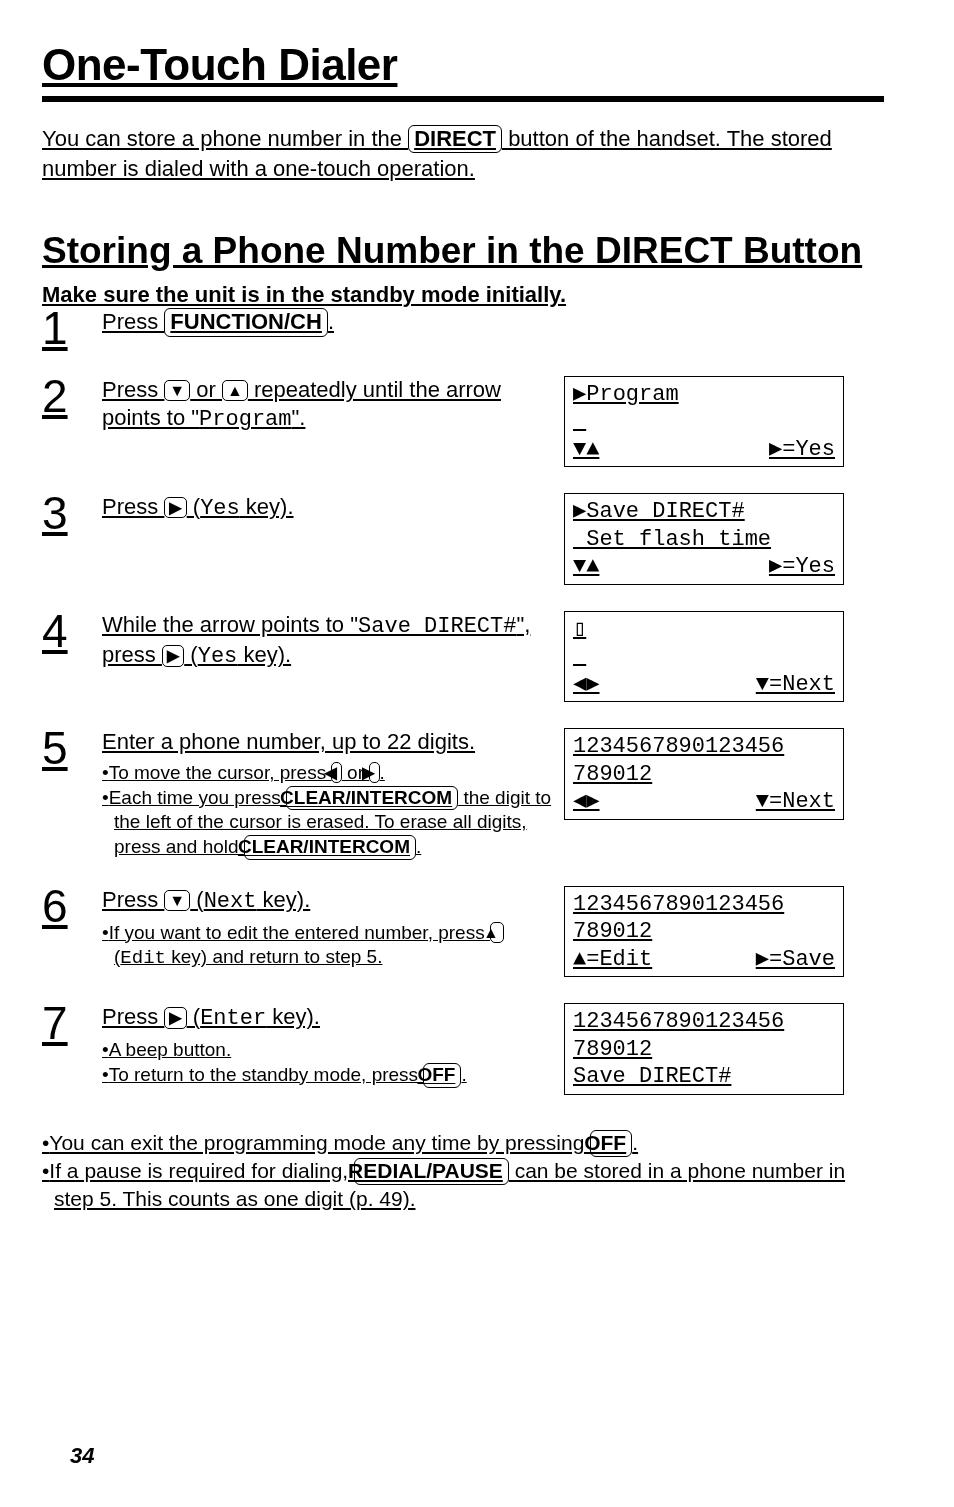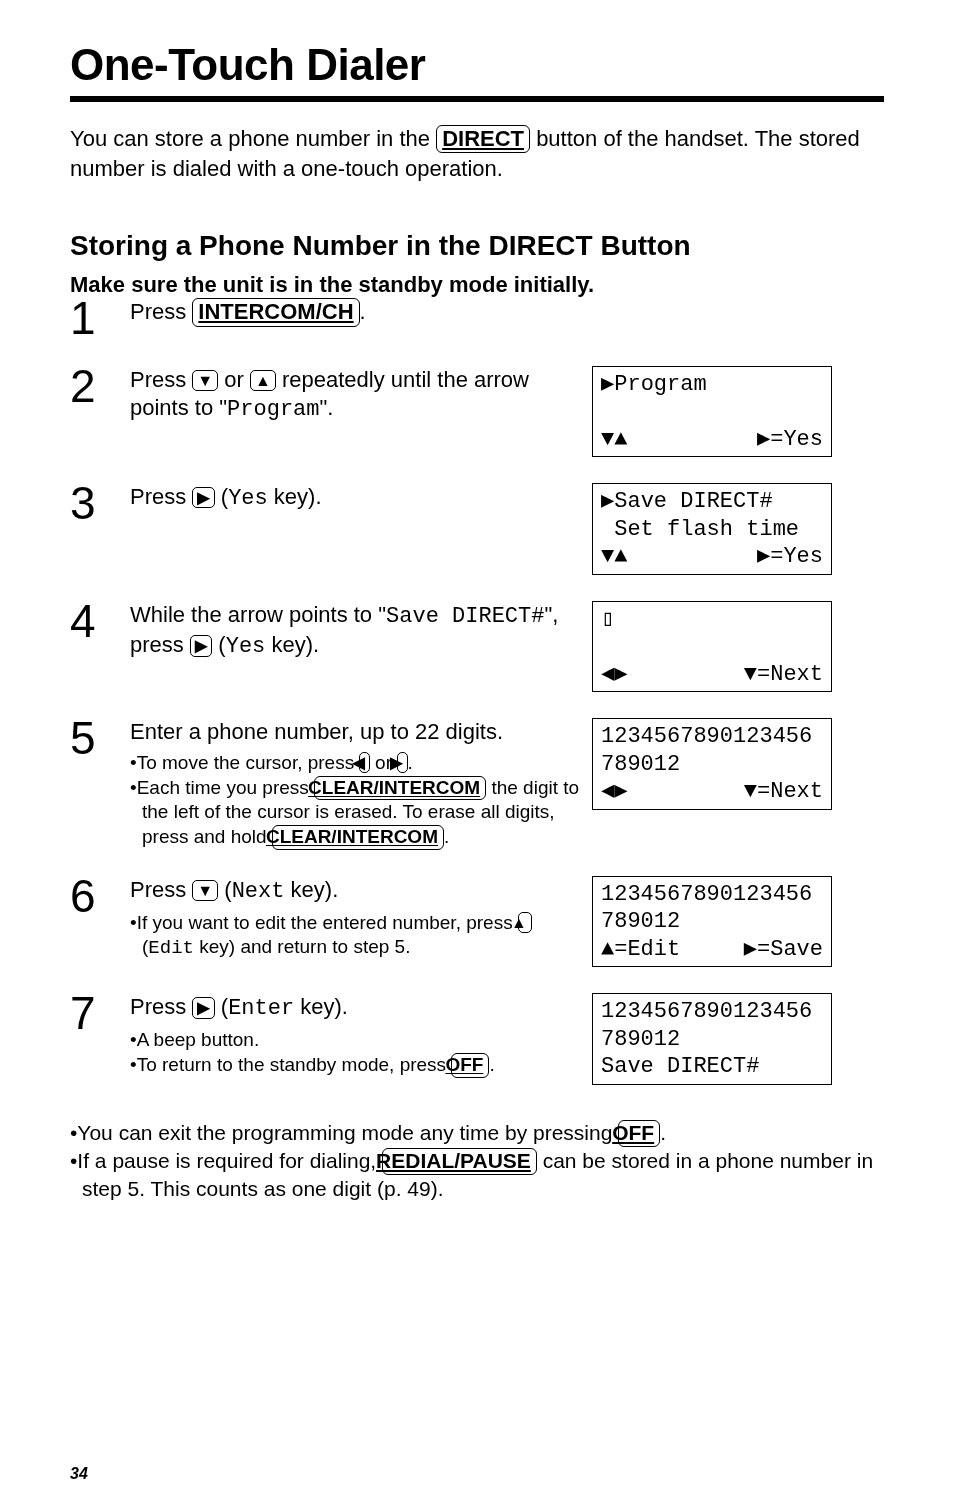--- a/index.html
+++ b/index.html
@@ -7,22 +7,23 @@
     margin: 0;
     padding: 0;
     background: #fff;
     font-family: Arial, Helvetica, sans-serif;
     color: #000;
   }
   .page {
     width: 954px;
     height: 1507px;
     box-sizing: border-box;
-    padding: 40px 70px 30px 70px;
+    padding: 40px 70px 30px 42px;
     position: relative;
+    text-decoration: underline;
   }
   .title {
     font-size: 44px;
     font-weight: 800;
     font-family: Arial, Helvetica, sans-serif;
     letter-spacing: -0.5px;
     margin-bottom: 6px;
   }
   .title-rule {
     border-top: 6px solid #000;
@@ -48,21 +49,21 @@
     display: inline-block;
     border: 1.5px solid #000;
     border-radius: 5px;
     padding: 0 4px;
     font-weight: 700;
     font-size: 16px;
     line-height: 1.2;
     vertical-align: 1px;
   }
   .subheading {
-    font-size: 28px;
+    font-size: 37px;
     font-weight: 800;
     margin-bottom: 10px;
     margin-top: 47px;
   }
   .boldline {
     font-size: 22px;
     font-weight: 700;
   }
   .monoinline {
     font-family: "Courier New", monospace;
@@ -100,21 +101,21 @@
     flex-direction: column;
     gap: 22px;
     align-items: flex-start;
   }
   .lcd {
     border: 1.8px solid #000;
     font-family: "Courier New", monospace;
     font-size: 22px;
     line-height: 1.25;
     padding: 4px 8px 3px 8px;
-    width: 240px;
+    width: 280px;
     box-sizing: border-box;
   }
   .lcd .row {
     display: flex;
     justify-content: space-between;
     white-space: pre;
   }
   .lcd .row-left { white-space: pre; }
   .lcd-tall { min-height: 74px; }
   .footnotes {
@@ -122,25 +123,25 @@
     font-size: 21px;
     line-height: 1.35;
   }
   .footnotes .bullet {
     font-size: 21px;
     text-indent: -12px;
     padding-left: 12px;
   }
   .page-number {
     position: absolute;
-    bottom: 24px;
+    bottom: 38px;
     left: 70px;
     font-style: italic;
     font-weight: 700;
-    font-size: 16px;
+    font-size: 22px;
   }
 </style>
 </head>
 <body>
 
 <div class="page">
 
   <div class="title">One-Touch Dialer</div>
   <div class="title-rule"></div>
 
@@ -149,21 +150,21 @@
   </div>
 
   <div class="subheading">Storing a Phone Number in the DIRECT Button</div>
   <div class="boldline">Make sure the unit is in the standby mode initially.</div>
 
   <div class="steps">
 
     <div class="step">
       <div class="step-num">1</div>
       <div class="step-body">
-        <span>Press </span><span class="keycap">INTERCOM/CH</span><span>.</span>
+        <span>Press </span><span class="keycap">FUNCTION/CH</span><span>.</span>
       </div>
       <div class="display-col"></div>
     </div>
 
     <div class="step">
       <div class="step-num">2</div>
       <div class="step-body">
         <span>Press </span><span class="keycap-sm keycap-nounder">▼</span><span> or </span><span class="keycap-sm keycap-nounder">▲</span><span> repeatedly until the arrow points to "</span><span class="monoinline">Program</span><span>".</span>
       </div>
       <div class="display-col">

